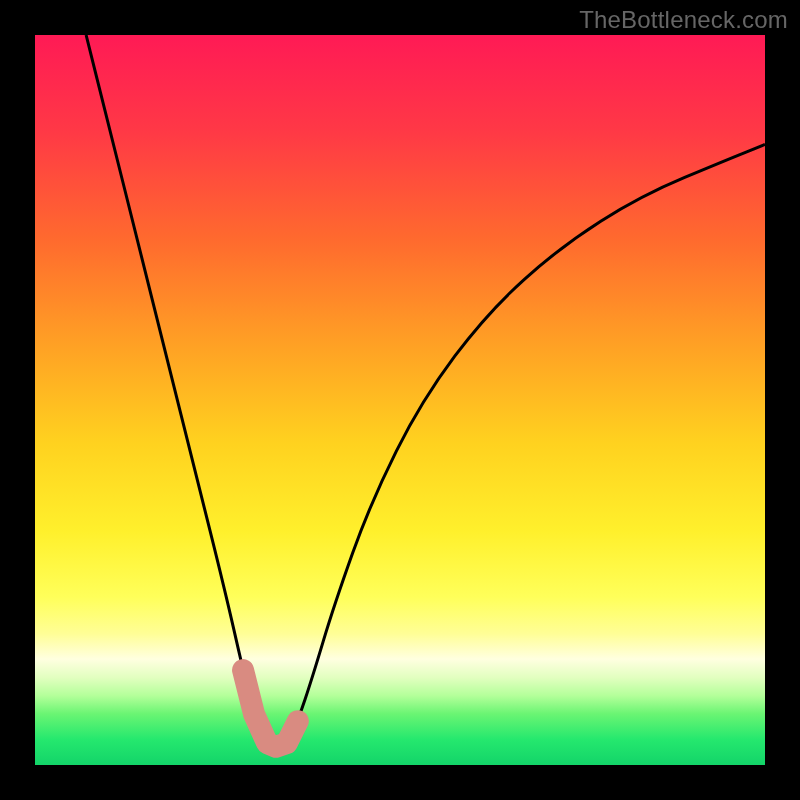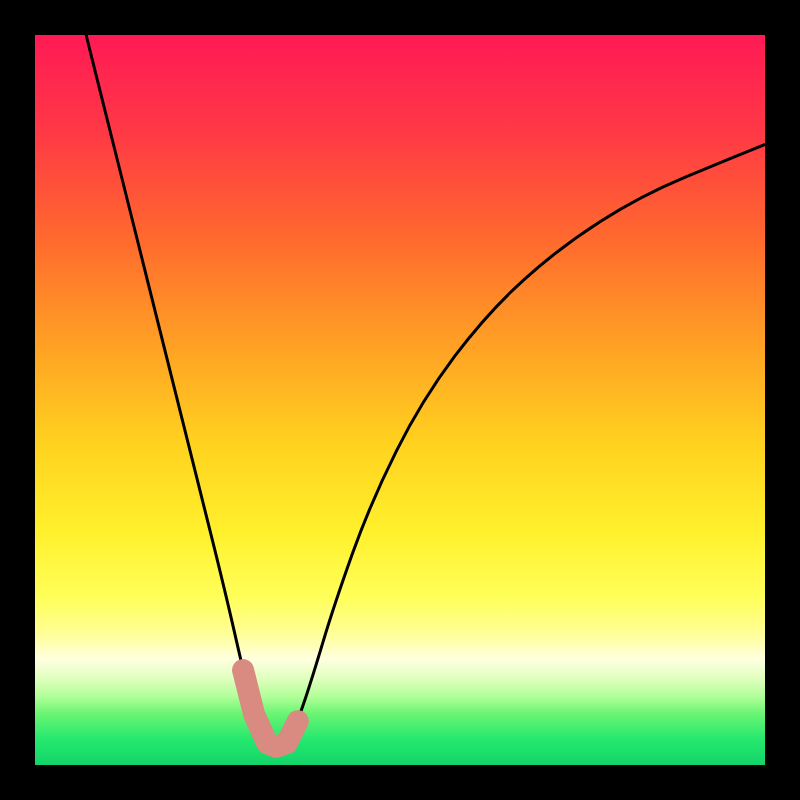--- a/index.html
+++ b/index.html
@@ -48,20 +48,21 @@
     top: 0;
     width: 730px;
     height: 730px;
     z-index: 2;
   }
 </style>
 </head>
 <body>
 
 <div class="frame">
+  <div class="watermark">TheBottleneck.com</div>
 
   <div class="plot-area">
     <svg class="gradient" viewBox="0 0 730 730" preserveAspectRatio="none">
       <defs>
         <linearGradient id="bg-grad" x1="0" y1="0" x2="0" y2="1">
             <stop offset="0%" stop-color="#ff1a55"></stop>
             <stop offset="13%" stop-color="#ff3846"></stop>
             <stop offset="28.000000000000004%" stop-color="#ff6a2e"></stop>
             <stop offset="43%" stop-color="#ffa324"></stop>
             <stop offset="56.00000000000001%" stop-color="#ffd21f"></stop>

